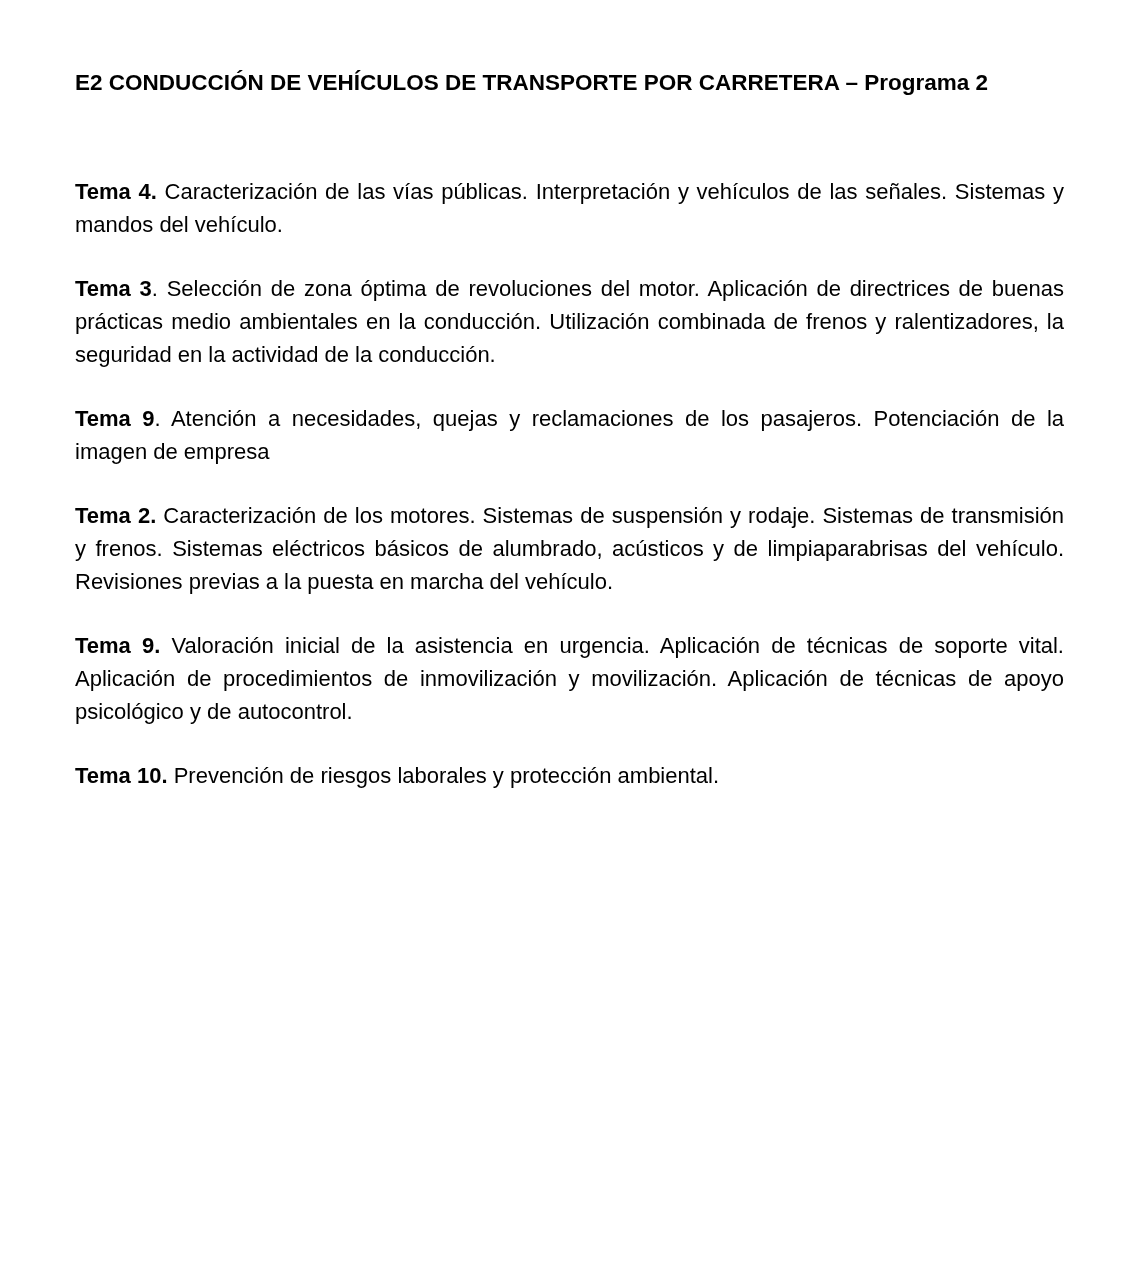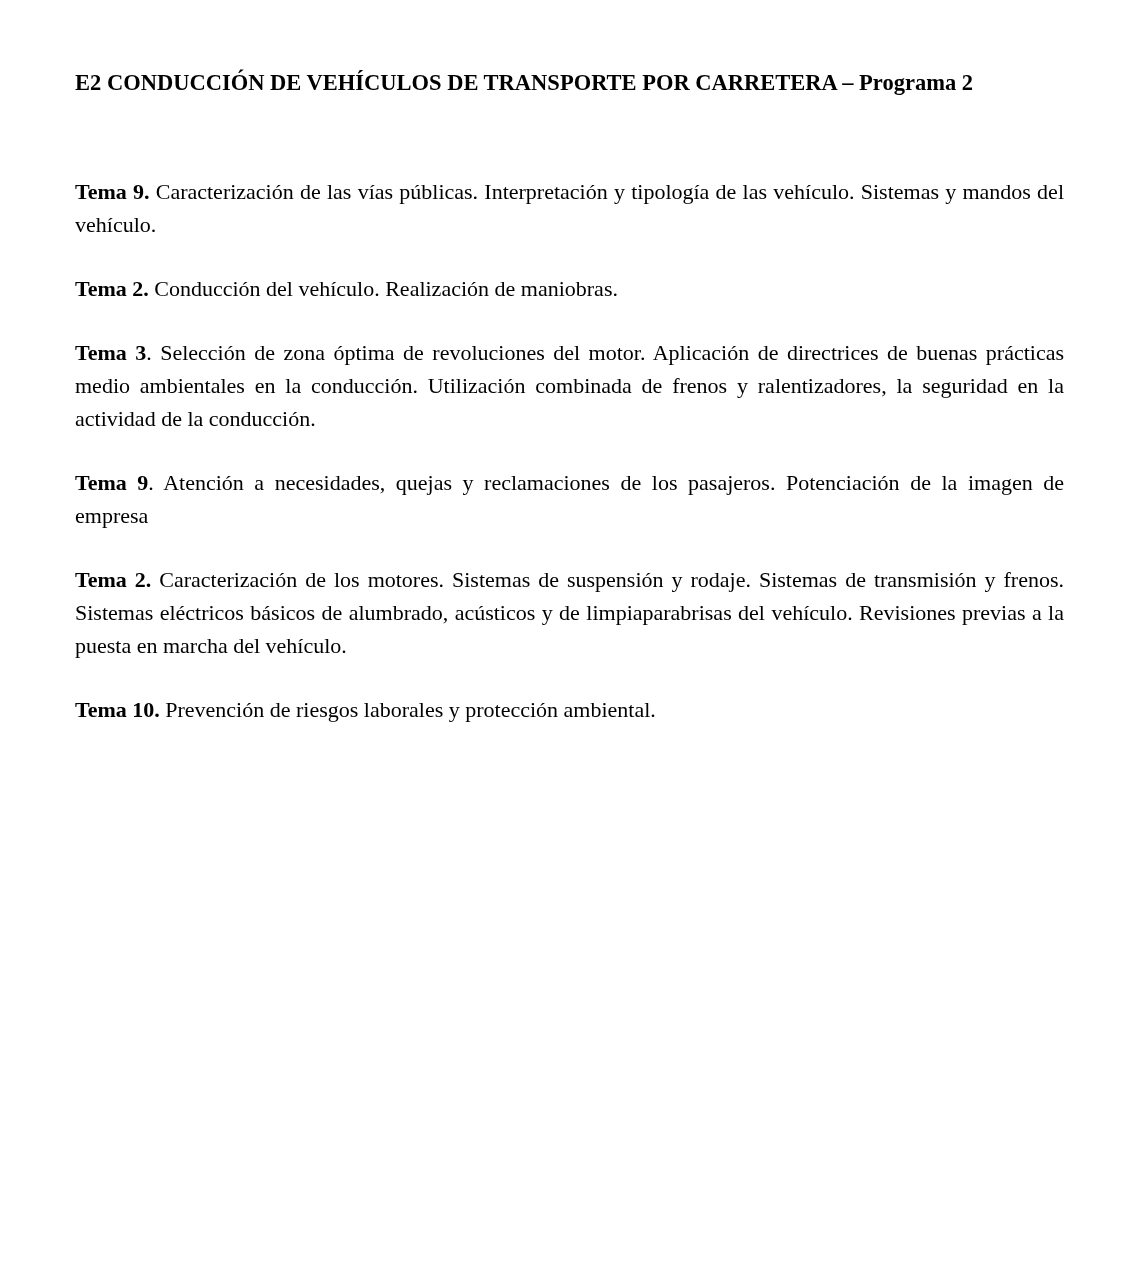--- a/index.html
+++ b/index.html
@@ -13,21 +13,21 @@
     box-sizing: border-box;
     overflow: hidden;
   }
   .page {
     box-sizing: border-box;
     width: 1142px;
     height: 1016px;
     padding: 66px 78px 0 75px;
     background: #ffffff;
     color: #000000;
-    font-family: Liberation Serif, serif;
+    font-family: Liberation Sans, sans-serif;
     font-size: 22px;
     line-height: 33px;
   }
   .doc-title {
     font-weight: bold;
     font-size: 22.5px;
     margin: 0 0 76px 0;
     letter-spacing: 0;
   }
   p.topic {
@@ -42,29 +42,29 @@
     font-weight: bold;
   }
 </style>
 </head>
 <body>
 
 <div class="page">
 
   <h1 class="doc-title">E2 CONDUCCIÓN DE VEHÍCULOS DE TRANSPORTE POR CARRETERA – Programa 2</h1>
 
-  <p class="topic"><strong>Tema 9.</strong><span> Caracterización de las vías públicas. Interpretación y tipología de las vehículo. Sistemas y mandos del vehículo.</span></p>
+  <p class="topic"><strong>Tema 4.</strong><span> Caracterización de las vías públicas. Interpretación y vehículos de las señales. Sistemas y mandos del vehículo.</span></p>
 
-  <p class="topic"><strong>Tema 2.</strong><span> Conducción del vehículo. Realización de maniobras.</span></p>
 
   <p class="topic"><strong>Tema 3</strong><span>. Selección de zona óptima de revoluciones del motor. Aplicación de directrices de buenas prácticas medio ambientales en la conducción. Utilización combinada de frenos y ralentizadores, la seguridad en la actividad de la conducción.</span></p>
 
 
 
 
   <p class="topic"><strong>Tema 9</strong><span>. Atención a necesidades, quejas y reclamaciones de los pasajeros. Potenciación de la imagen de empresa</span></p>
 
   <p class="topic"><strong>Tema 2.</strong><span> Caracterización de los motores. Sistemas de suspensión y rodaje. Sistemas de transmisión y frenos. Sistemas eléctricos básicos de alumbrado, acústicos y de limpiaparabrisas del vehículo. Revisiones previas a la puesta en marcha del vehículo.</span></p>
 
+  <p class="topic"><strong>Tema 9.</strong><span> Valoración inicial de la asistencia en urgencia. Aplicación de técnicas de soporte vital. Aplicación de procedimientos de inmovilización y movilización. Aplicación de técnicas de apoyo psicológico y de autocontrol.</span></p>
 
   <p class="topic"><strong>Tema 10.</strong><span> Prevención de riesgos laborales y protección ambiental.</span></p>
 
 </div>
 
 </body></html>

